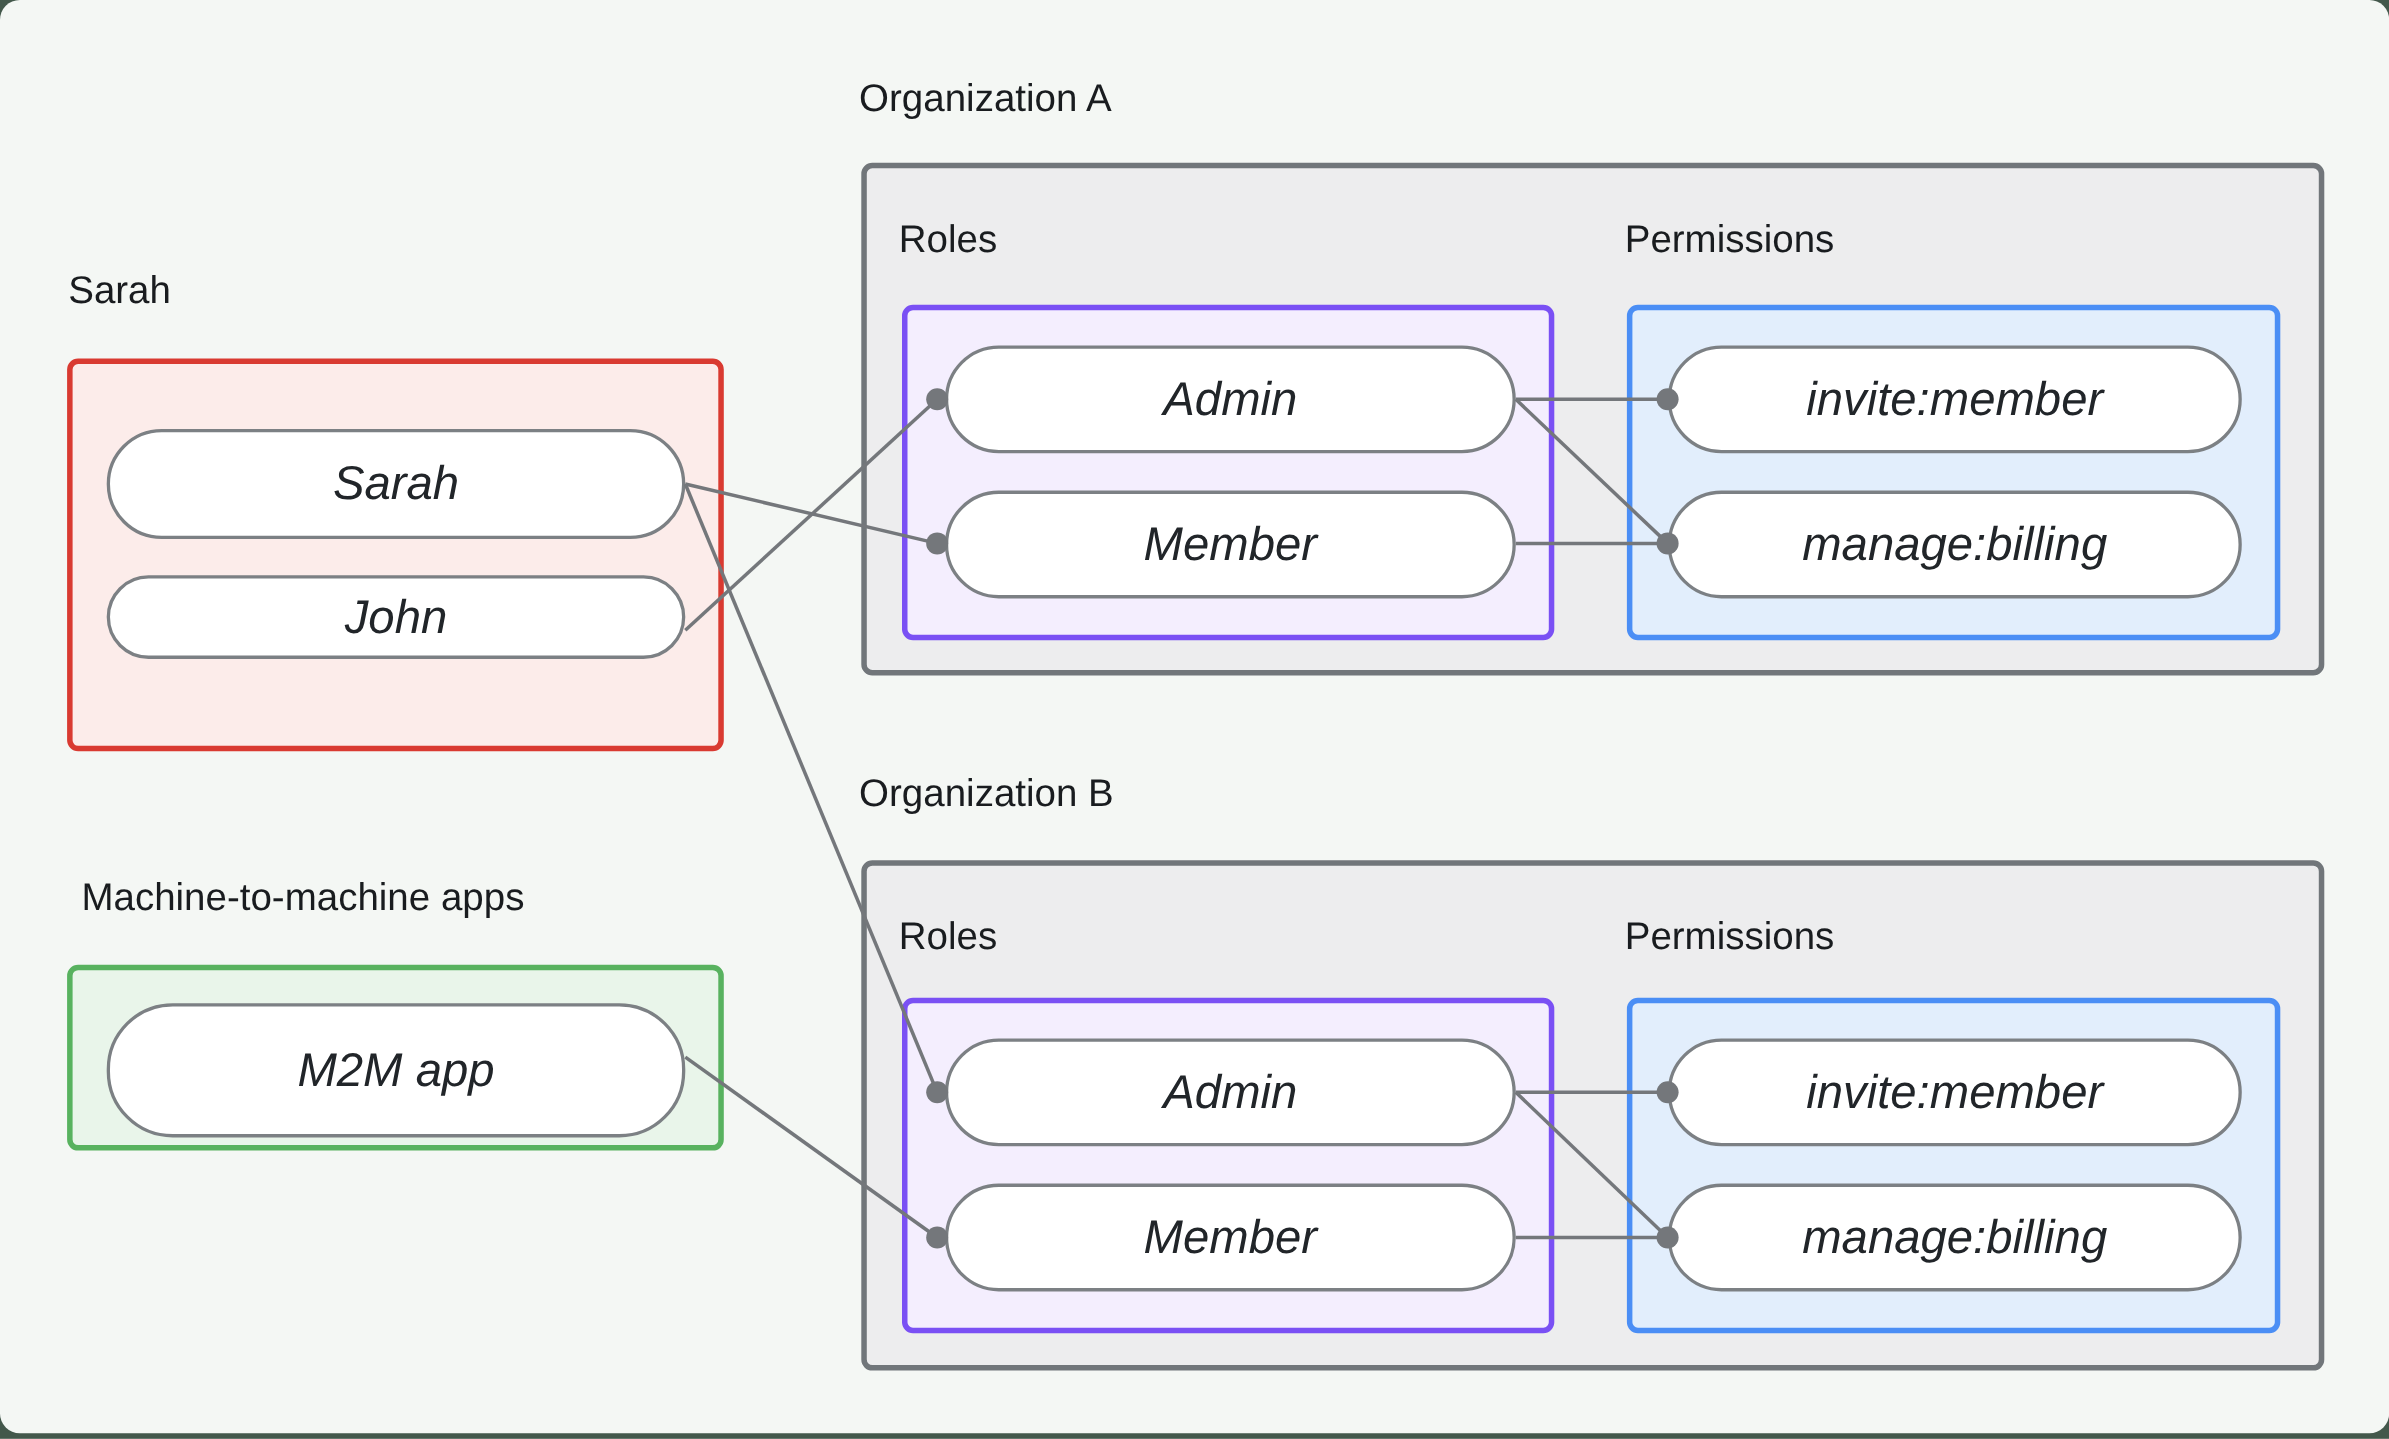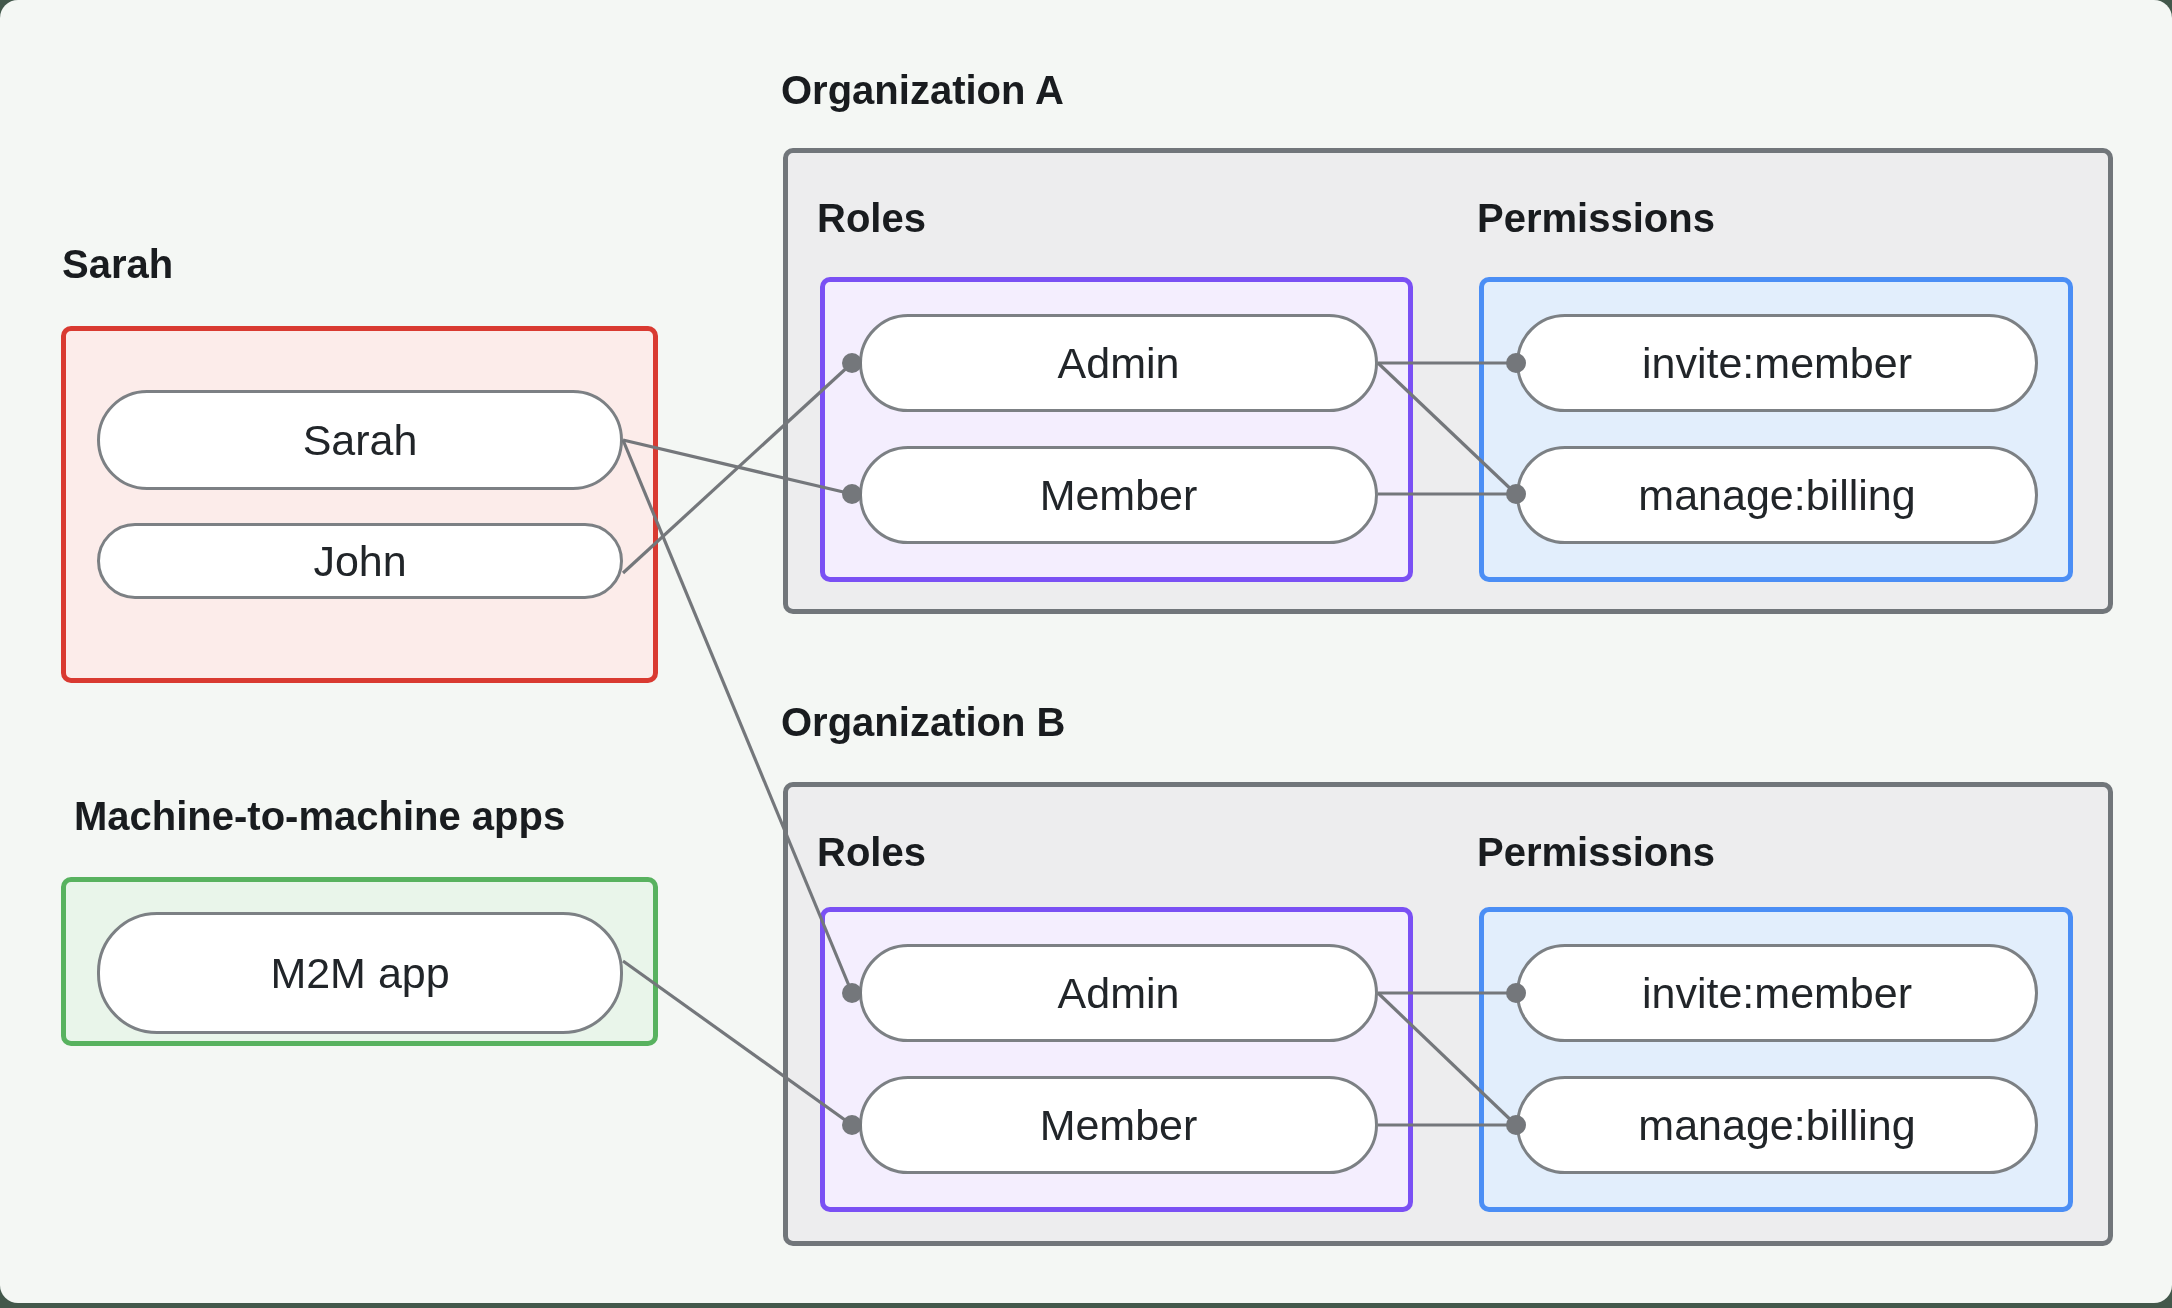--- a/index.html
+++ b/index.html
@@ -7,34 +7,34 @@
     background:var(--backdrop,#43584b);
     font-family:"Liberation Sans",sans-serif;
     -webkit-font-smoothing:antialiased;
   }
   .stage{position:relative;width:2172px;height:1308px;overflow:hidden;}
   .card{
     position:absolute;left:0;top:0;width:2172px;height:1303px;
     background:var(--canvas,#f4f7f4);border-radius:18px;
   }
   .heading{
-    position:absolute;font-size:40px;line-height:48px;font-weight:700;
+    position:absolute;font-size:35px;line-height:48px;font-weight:400;
     color:var(--heading-text,#191c1f);white-space:nowrap;z-index:3;
   }
   .gbox{position:absolute;box-sizing:border-box;border-radius:10px;z-index:1;}
   .users-box{border:5px solid var(--users-border,#d93a31);background:var(--users-fill,#fcecea);}
   .m2m-box{border:5px solid var(--m2m-border,#58b25f);background:var(--m2m-fill,#e9f5ea);}
   .org-box{border:5px solid var(--org-border,#71767a);background:var(--org-fill,#ededee);}
   .roles-box{border:5px solid var(--roles-border,#7a50f4);background:var(--roles-fill,#f4eefe);z-index:2;}
   .perms-box{border:5px solid var(--permissions-border,#4b8ef5);background:var(--permissions-fill,#e2eefc);z-index:2;}
   .pill{
     position:absolute;box-sizing:border-box;z-index:4;
     background:var(--pill-fill,#ffffff);border:3px solid var(--pill-border,#7c8084);
     border-radius:60px;display:flex;align-items:center;justify-content:center;
-    font-size:43px;color:var(--pill-text,#212529);white-space:nowrap;
+    font-size:43px;color:var(--pill-text,#212529);white-space:nowrap;font-style:italic;
   }
   svg.overlay{position:absolute;left:0;top:0;z-index:6;pointer-events:none;}
   .edge{stroke:var(--connector,#74777b);stroke-width:3.2;fill:none;}
   .dot{fill:var(--connector,#74777b);stroke:none;}
 </style>
 </head>
 <body>
 
 <div class="stage">
   <div class="card"></div>

